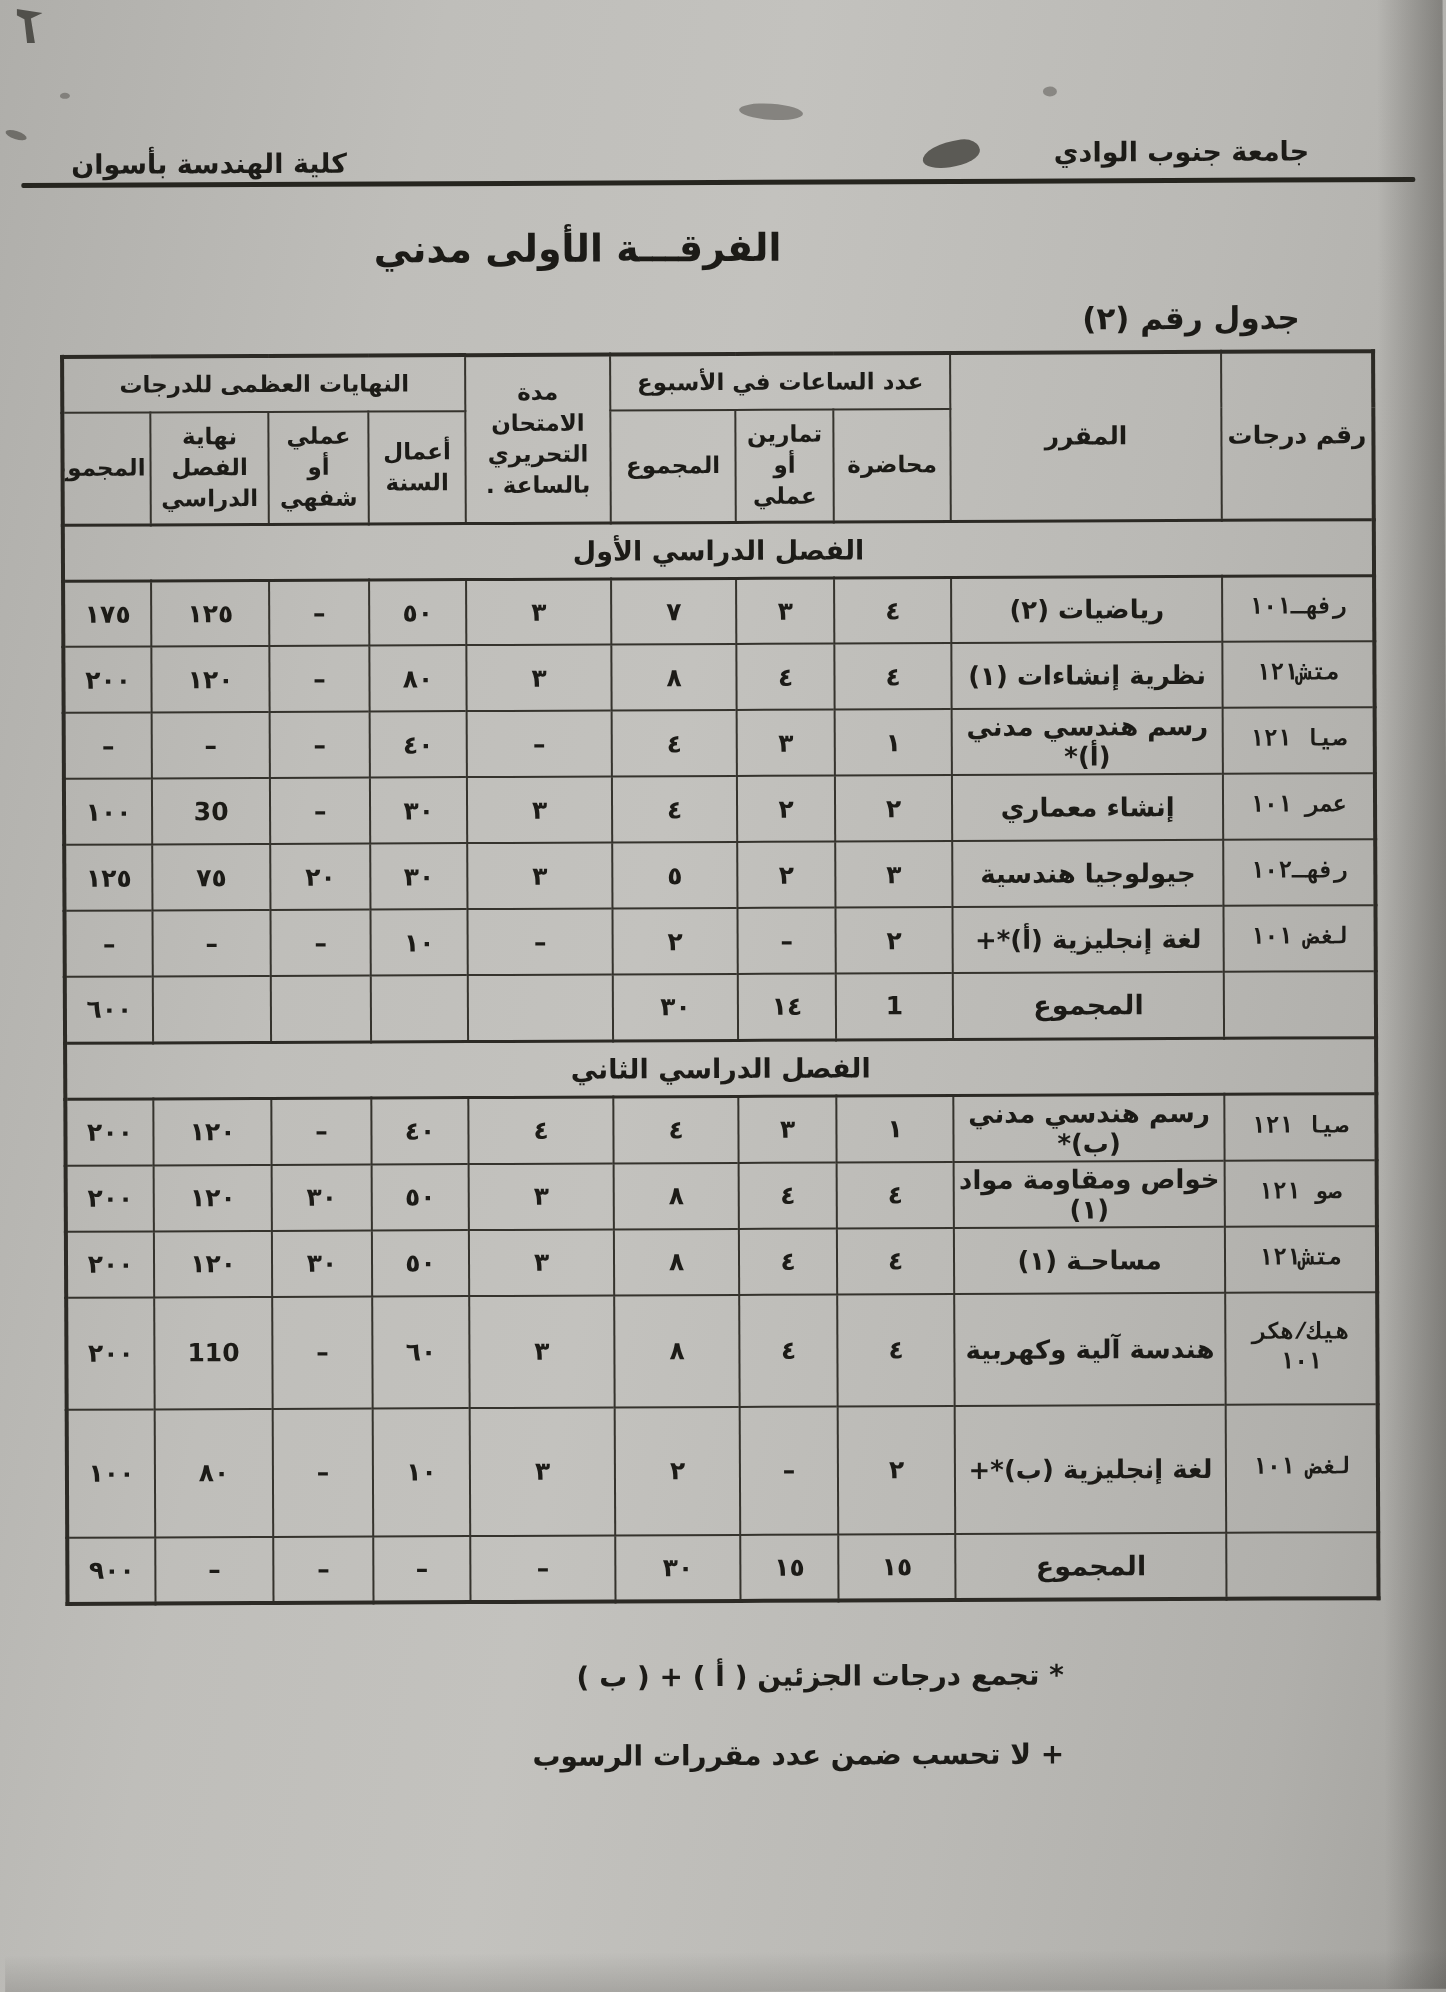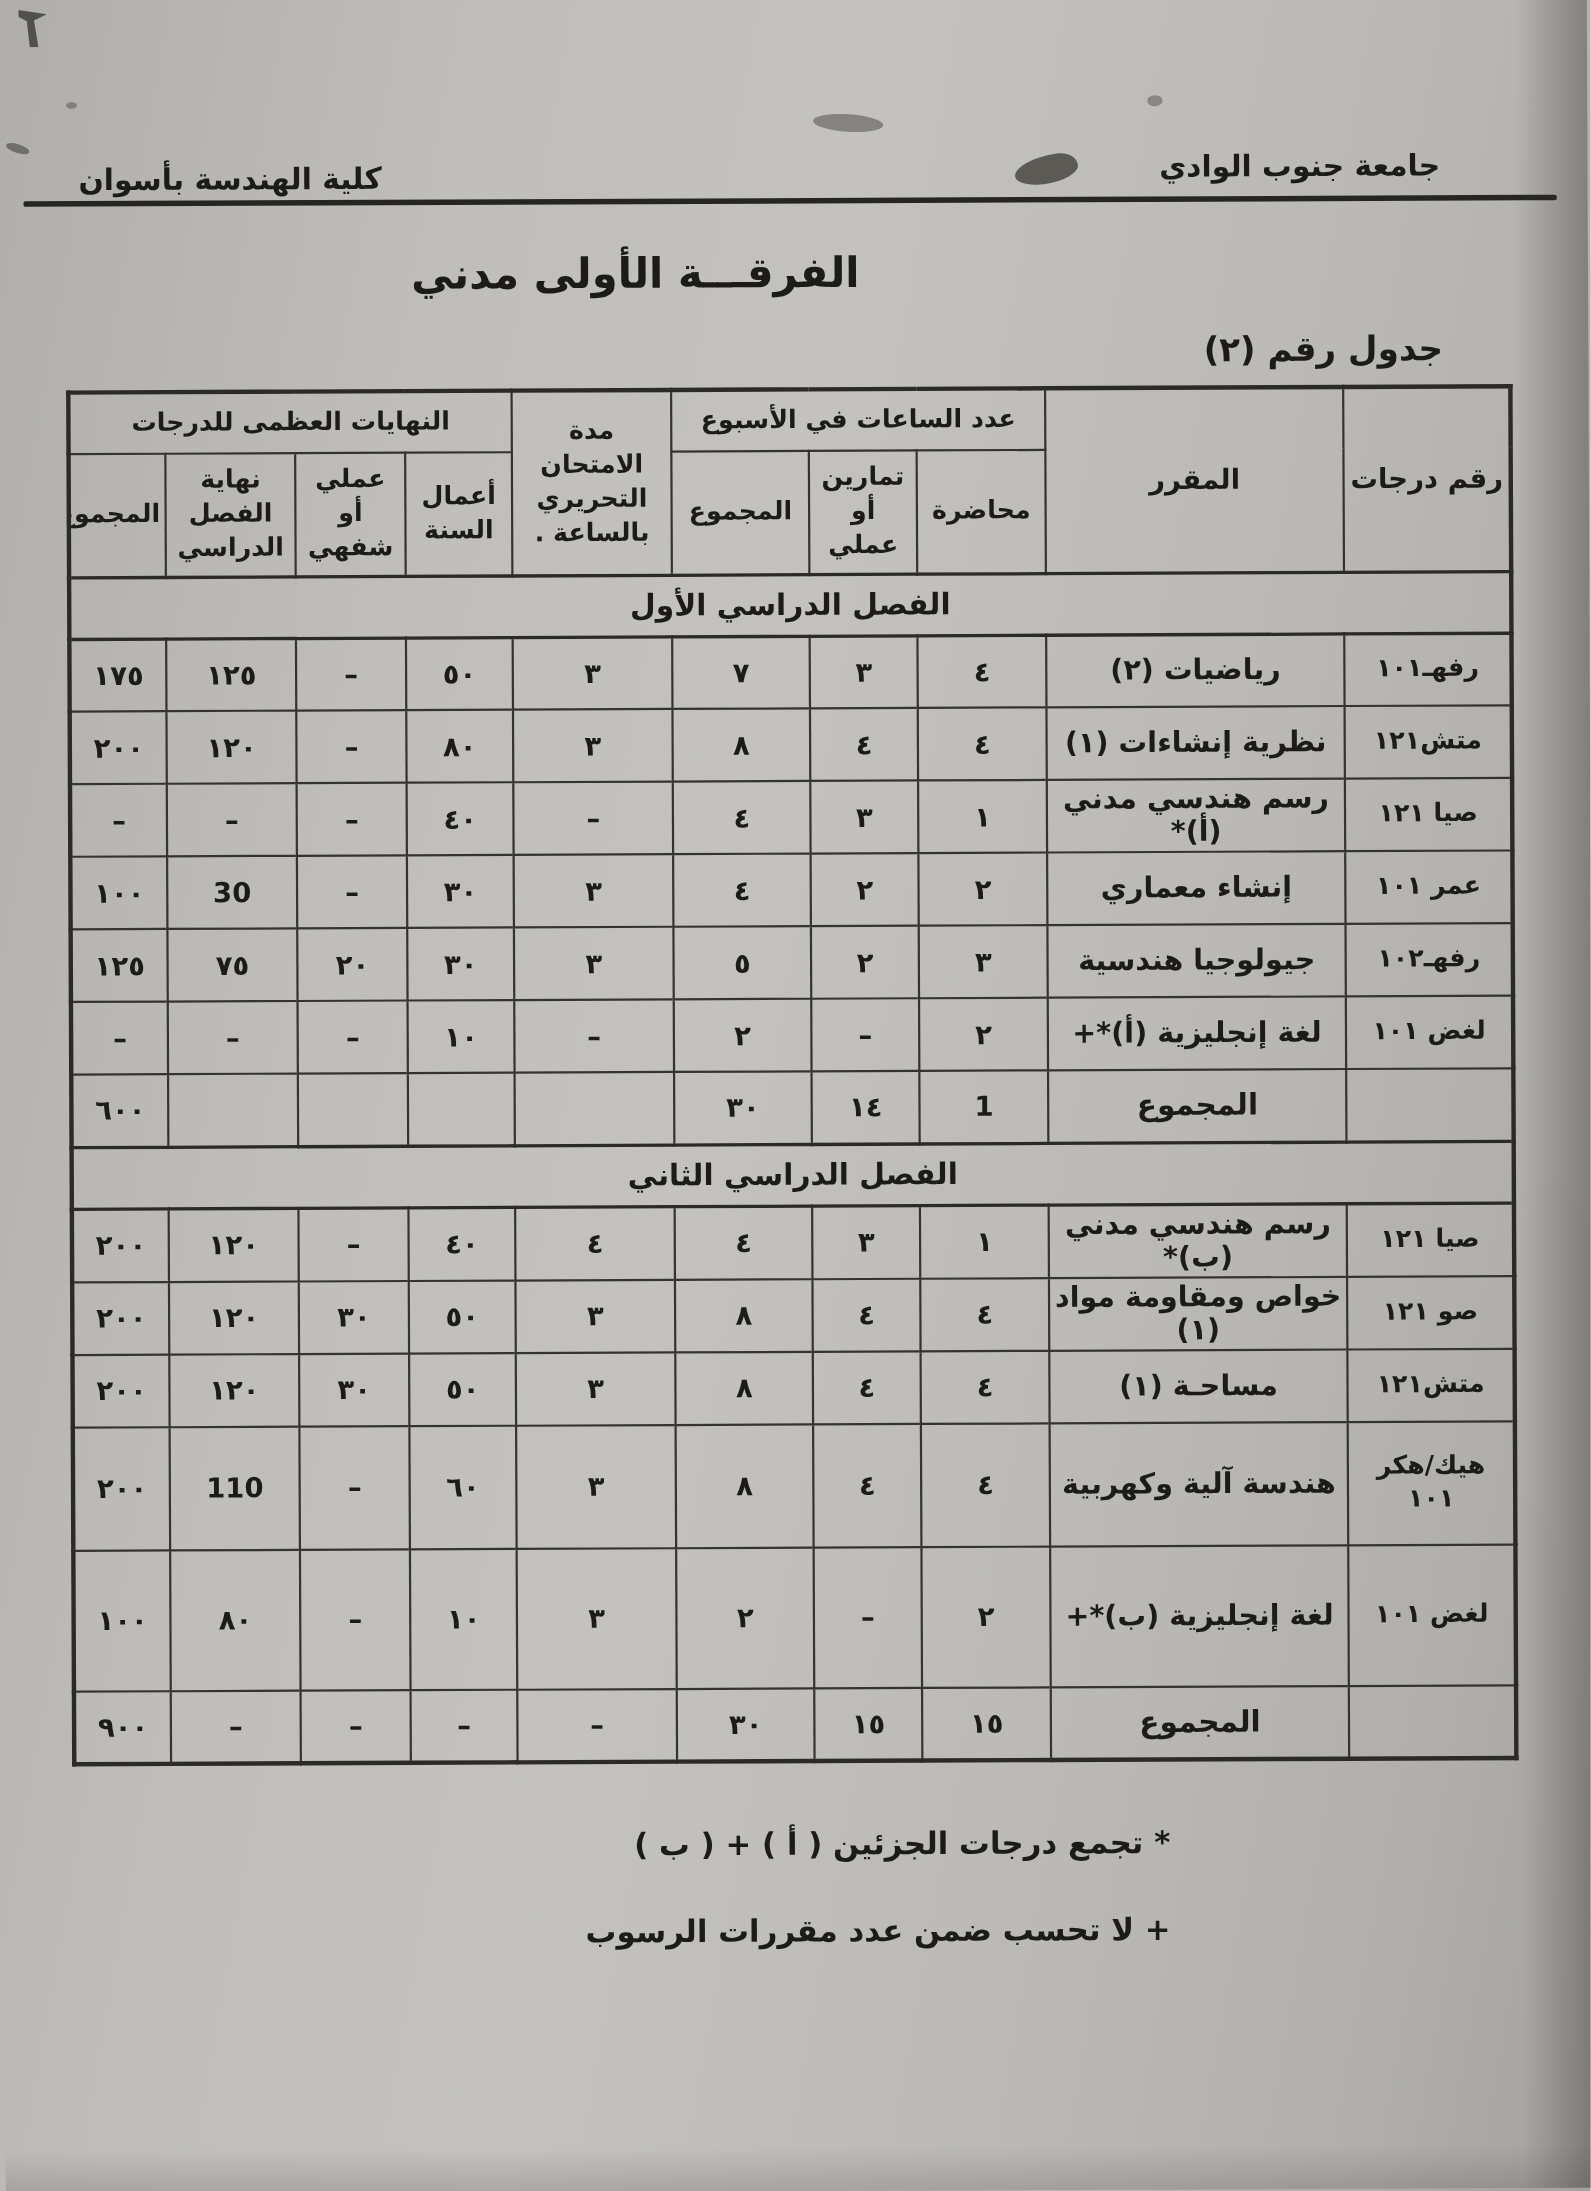--- a/index.html
+++ b/index.html
@@ -25,40 +25,40 @@
   .blob5{left:8px;top:128px;width:22px;height:8px;border-radius:50%;opacity:.55;transform:rotate(18deg);}
   .blob6{left:63px;top:90px;width:10px;height:6px;border-radius:50%;opacity:.4;}
 
   
   .uni{position:absolute;top:138px;right:134px;font-size:27px;font-weight:bold;direction:rtl;}
   .fac{position:absolute;top:146px;left:74px;font-size:27px;font-weight:bold;direction:rtl;}
   .rule{position:absolute;top:180px;left:24px;width:1394px;height:5px;background:#26251ف;background:#26251f;border-radius:2px;}
 
   .title{position:absolute;top:226px;left:0;width:1160px;text-align:center;
     font-size:38px;font-weight:bold;direction:rtl;letter-spacing:1px;}
-  .tlabel{position:absolute;top:302px;right:132px;font-size:31px;font-weight:bold;direction:rtl;}
+  .tlabel{position:absolute;top:302px;right:144px;font-size:31px;font-weight:bold;direction:rtl;}
 
   
   table.sched{position:absolute;top:352px;left:62px;width:1313px;
     border-collapse:collapse;direction:rtl;table-layout:fixed;}
   table.sched td,table.sched th{
     border:2px solid #35332d;font-weight:bold;color:#1c1b17;
     text-align:center;vertical-align:middle;padding:2px 4px;overflow:hidden;}
   table.sched{border:4px solid #2c2a25;}
   thead tr.grp{height:56px;}
   thead tr.sub{height:112px;}
   thead th{font-size:23px;line-height:1.35;}
   th.code-h,th.course-h{vertical-align:top;padding-top:14px;font-size:25px;}
   tr.band{height:56px;}
   tr.band td{font-size:27px;border-top:3px solid #2c2a25;border-bottom:3px solid #2c2a25;}
   tbody tr.datarow,tbody tr.totalrow{height:66px;}
   tbody tr.tall1{height:112px;}
   tbody tr.tall2{height:128px;}
   td.course-cell{text-align:right;padding-right:10px;font-size:26px;}
-  td.code-cell{text-align:right;padding-right:6px;font-size:23px;line-height:1.3;}
+  td.code-cell{text-align:right;padding-right:6px;font-size:23px;line-height:1.3;font-family:Liberation Mono, monospace;}
   td.num-cell{font-size:25px;}
   td.total-label{font-size:27px;}
 
   
   .notes{position:absolute;top:1660px;right:386px;direction:rtl;text-align:right;}
   .notes div{font-size:28px;font-weight:bold;margin-bottom:46px;}
 </style>
 </head>
 <body>
 

